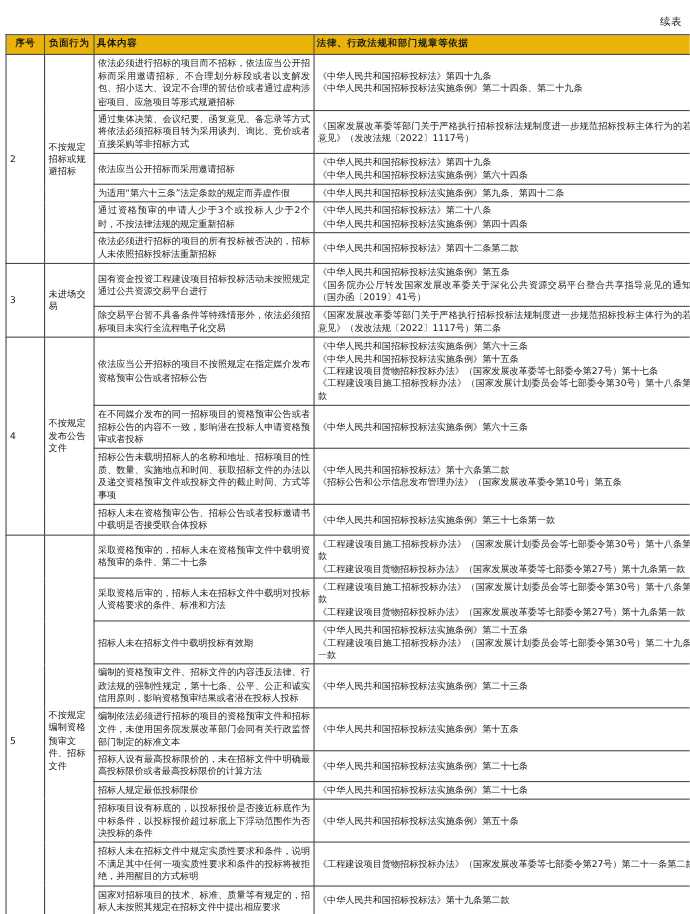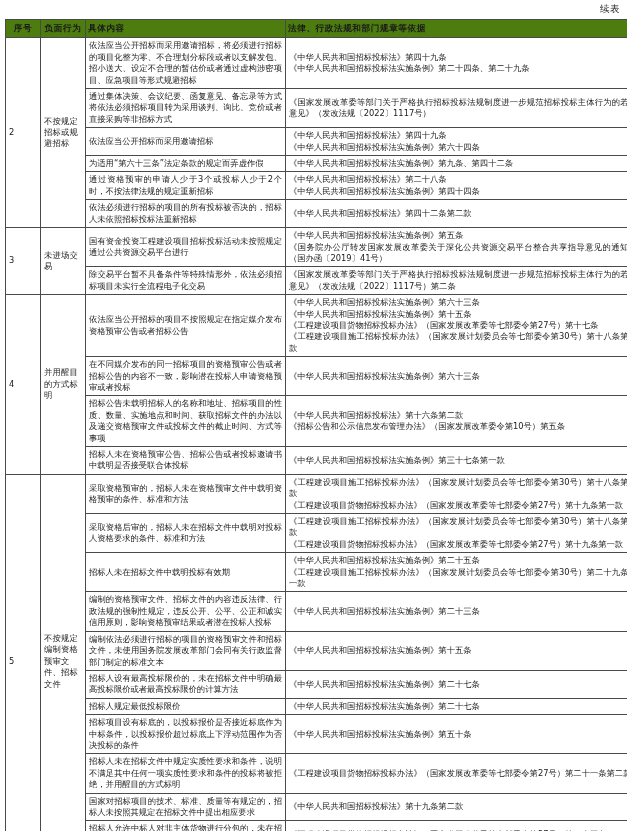--- a/index.html
+++ b/index.html
@@ -13,21 +13,21 @@
     height: 831px;
     font-family: "DejaVu Sans", "Liberation Sans", sans-serif;
     color: #1a1a1a;
     overflow: hidden;
   }
   .page {
     position: relative;
     width: 627px;
     height: 831px;
     box-sizing: border-box;
-    padding: 0 5px;
+    padding: 12px 5px;
   }
   .cont-label {
     text-align: right;
     font-size: 9.5px;
     line-height: 14px;
     padding: 2px 2px 3px 0;
     letter-spacing: 0.5px;
     color: #222;
   }
   table.reg {
@@ -38,21 +38,21 @@
   }
   table.reg th,
   table.reg td {
     border: 1px solid #4a4a4a;
     vertical-align: middle;
     padding: 2px 3px;
     line-height: 11.4px;
     word-break: break-all;
   }
   table.reg thead th {
-    background: #4d7c0f;
+    background: #eab308;
     text-align: center;
     font-weight: bold;
     font-size: 8.6px;
     padding: 3px 2px;
     letter-spacing: 0.6px;
   }
   .col-no    { width: 30px;  text-align: center; }
   .col-beh   { width: 40px;  text-align: center; letter-spacing: 0.2px; }
   .col-cont  { width: 195px; text-align: justify; text-align-last: left; }
   .col-law   { width: 350px; text-align: justify; text-align-last: left; }
@@ -84,21 +84,21 @@
         <th class="col-no">序号</th>
         <th class="col-beh">负面行为</th>
         <th class="col-cont">具体内容</th>
         <th class="col-law">法律、行政法规和部门规章等依据</th>
       </tr>
     </thead>
     <tbody id="table-body">
         <tr>
           <td class="col-no" rowspan="6">2</td>
           <td class="col-beh" rowspan="6">不按规定招标或规避招标</td>
-          <td class="col-cont">依法应当公开招标而采用邀请招标，将必须进行招标的项目化整为零、不合理划分标段或者以支解发包、招小送大、设定不合理的暂估价或者通过虚构涉密项目、应急项目等形式规避招标</td>
+          <td class="col-cont">依法必须进行招标的项目而不招标，依法应当公开招标而采用邀请招标、不合理划分标段或者以支解发包、招小送大、设定不合理的暂估价或者通过虚构涉密项目、应急项目等形式规避招标</td>
           <td class="col-law">
             <span class="lawline">《中华人民共和国招标投标法》第四十九条</span>
             <span class="lawline">《中华人民共和国招标投标法实施条例》第二十四条、第二十九条</span>
           </td>
         </tr>
         <tr>
           <td class="col-cont">通过集体决策、会议纪要、函复意见、备忘录等方式将依法必须招标项目转为采用谈判、询比、竞价或者直接采购等非招标方式</td>
           <td class="col-law">
             <span class="lawline">《国家发展改革委等部门关于严格执行招标投标法规制度进一步规范招标投标主体行为的若干意见》（发改法规〔2022〕1117号）</span>
           </td>
@@ -139,21 +139,21 @@
           </td>
         </tr>
         <tr>
           <td class="col-cont">除交易平台暂不具备条件等特殊情形外，依法必须招标项目未实行全流程电子化交易</td>
           <td class="col-law">
             <span class="lawline">《国家发展改革委等部门关于严格执行招标投标法规制度进一步规范招标投标主体行为的若干意见》（发改法规〔2022〕1117号）第二条</span>
           </td>
         </tr>
         <tr>
           <td class="col-no" rowspan="4">4</td>
-          <td class="col-beh" rowspan="4">并用醒目的方式标明</td>
+          <td class="col-beh" rowspan="4">不按规定发布公告文件</td>
           <td class="col-cont">依法应当公开招标的项目不按照规定在指定媒介发布资格预审公告或者招标公告</td>
           <td class="col-law">
             <span class="lawline">《中华人民共和国招标投标法实施条例》第六十三条</span>
             <span class="lawline">《中华人民共和国招标投标法实施条例》第十五条</span>
             <span class="lawline">《工程建设项目货物招标投标办法》（国家发展改革委等七部委令第27号）第十七条</span>
             <span class="lawline">《工程建设项目施工招标投标办法》（国家发展计划委员会等七部委令第30号）第十八条第一款</span>
           </td>
         </tr>
         <tr>
           <td class="col-cont">在不同媒介发布的同一招标项目的资格预审公告或者招标公告的内容不一致，影响潜在投标人申请资格预审或者投标</td>
@@ -170,42 +170,42 @@
         </tr>
         <tr>
           <td class="col-cont">招标人未在资格预审公告、招标公告或者投标邀请书中载明是否接受联合体投标</td>
           <td class="col-law">
             <span class="lawline">《中华人民共和国招标投标法实施条例》第三十七条第一款</span>
           </td>
         </tr>
         <tr>
           <td class="col-no" rowspan="11">5</td>
           <td class="col-beh" rowspan="11">不按规定编制资格预审文件、招标文件</td>
-          <td class="col-cont">采取资格预审的，招标人未在资格预审文件中载明资格预审的条件、标准和方法</td>
+          <td class="col-cont">采取资格预审的，招标人未在资格预审文件中载明资格预审的条件、第二十七条</td>
           <td class="col-law">
             <span class="lawline">《工程建设项目施工招标投标办法》（国家发展计划委员会等七部委令第30号）第十八条第二款</span>
             <span class="lawline">《工程建设项目货物招标投标办法》（国家发展改革委等七部委令第27号）第十九条第一款</span>
           </td>
         </tr>
         <tr>
           <td class="col-cont">采取资格后审的，招标人未在招标文件中载明对投标人资格要求的条件、标准和方法</td>
           <td class="col-law">
             <span class="lawline">《工程建设项目施工招标投标办法》（国家发展计划委员会等七部委令第30号）第十八条第二款</span>
             <span class="lawline">《工程建设项目货物招标投标办法》（国家发展改革委等七部委令第27号）第十九条第一款</span>
           </td>
         </tr>
         <tr>
           <td class="col-cont">招标人未在招标文件中载明投标有效期</td>
           <td class="col-law">
             <span class="lawline">《中华人民共和国招标投标法实施条例》第二十五条</span>
             <span class="lawline">《工程建设项目施工招标投标办法》（国家发展计划委员会等七部委令第30号）第二十九条第一款</span>
           </td>
         </tr>
         <tr>
-          <td class="col-cont">编制的资格预审文件、招标文件的内容违反法律、行政法规的强制性规定，违反公开、公平、公正和诚实信用原则，影响资格预审结果或者潜在投标人投标</td>
+          <td class="col-cont">编制的资格预审文件、招标文件的内容违反法律、行政法规的强制性规定，第十七条、公平、公正和诚实信用原则，影响资格预审结果或者潜在投标人投标</td>
           <td class="col-law">
             <span class="lawline">《中华人民共和国招标投标法实施条例》第二十三条</span>
           </td>
         </tr>
         <tr>
           <td class="col-cont">编制依法必须进行招标的项目的资格预审文件和招标文件，未使用国务院发展改革部门会同有关行政监督部门制定的标准文本</td>
           <td class="col-law">
             <span class="lawline">《中华人民共和国招标投标法实施条例》第十五条</span>
           </td>
         </tr>

